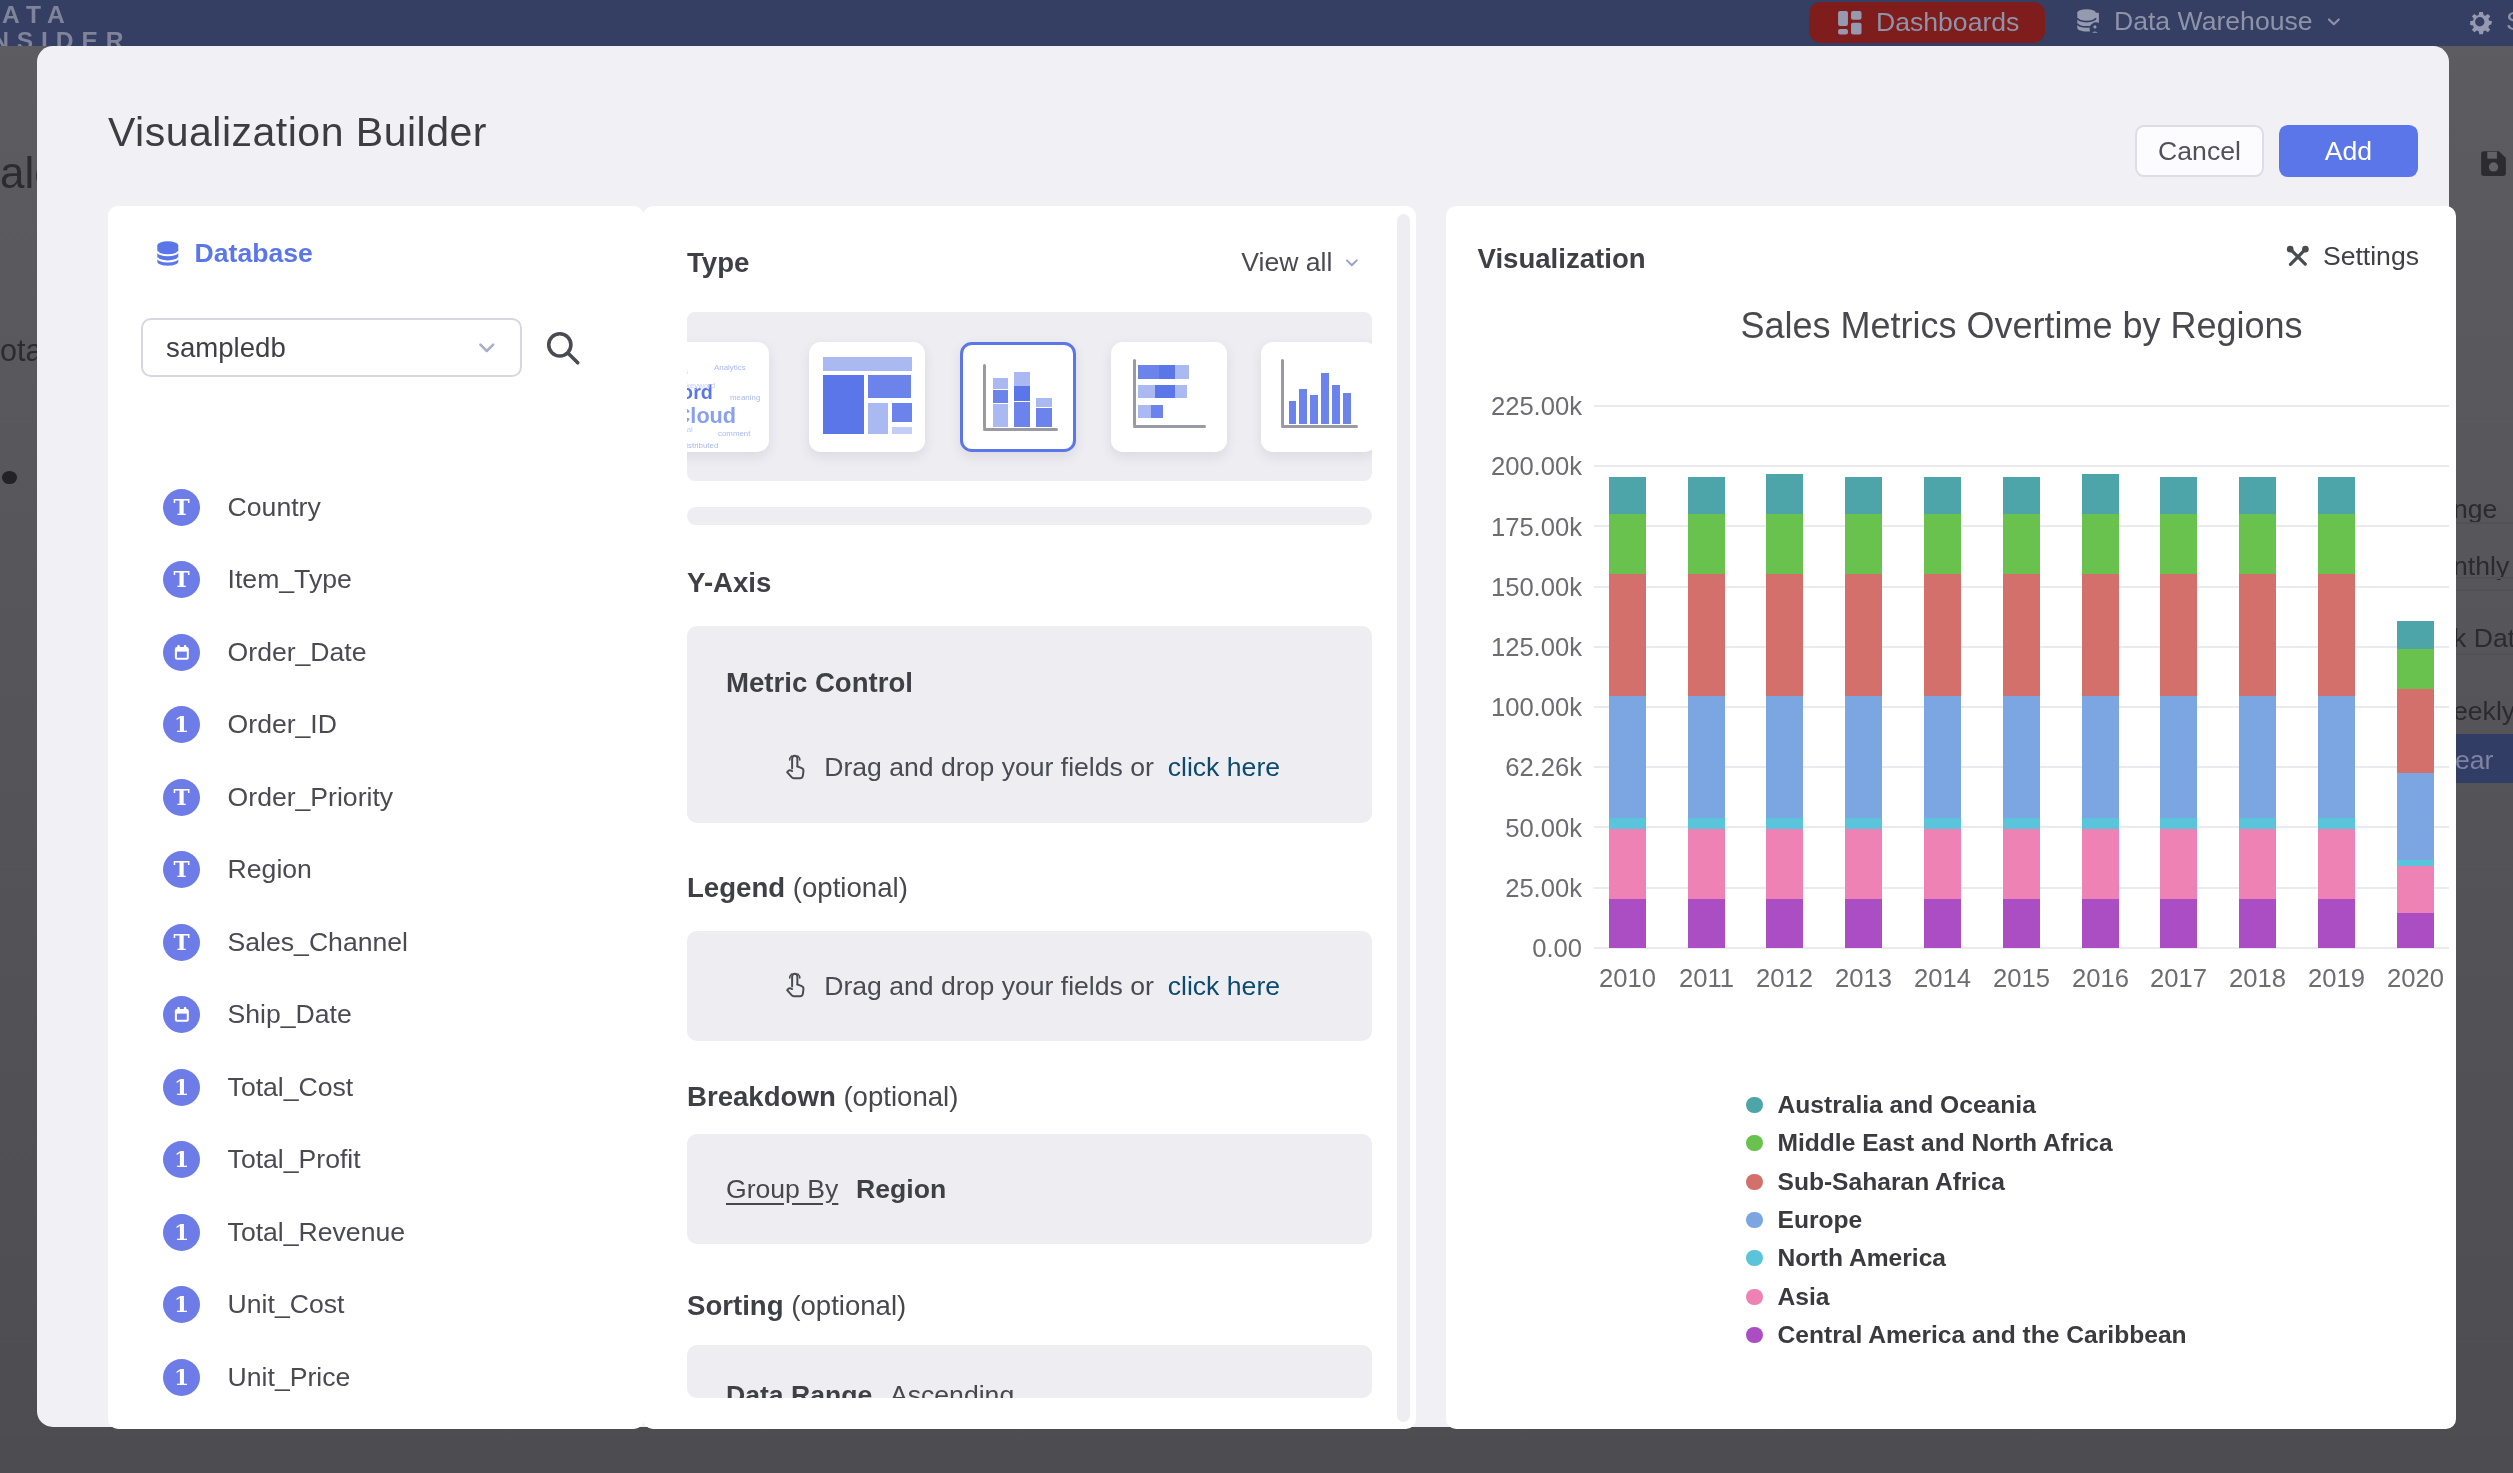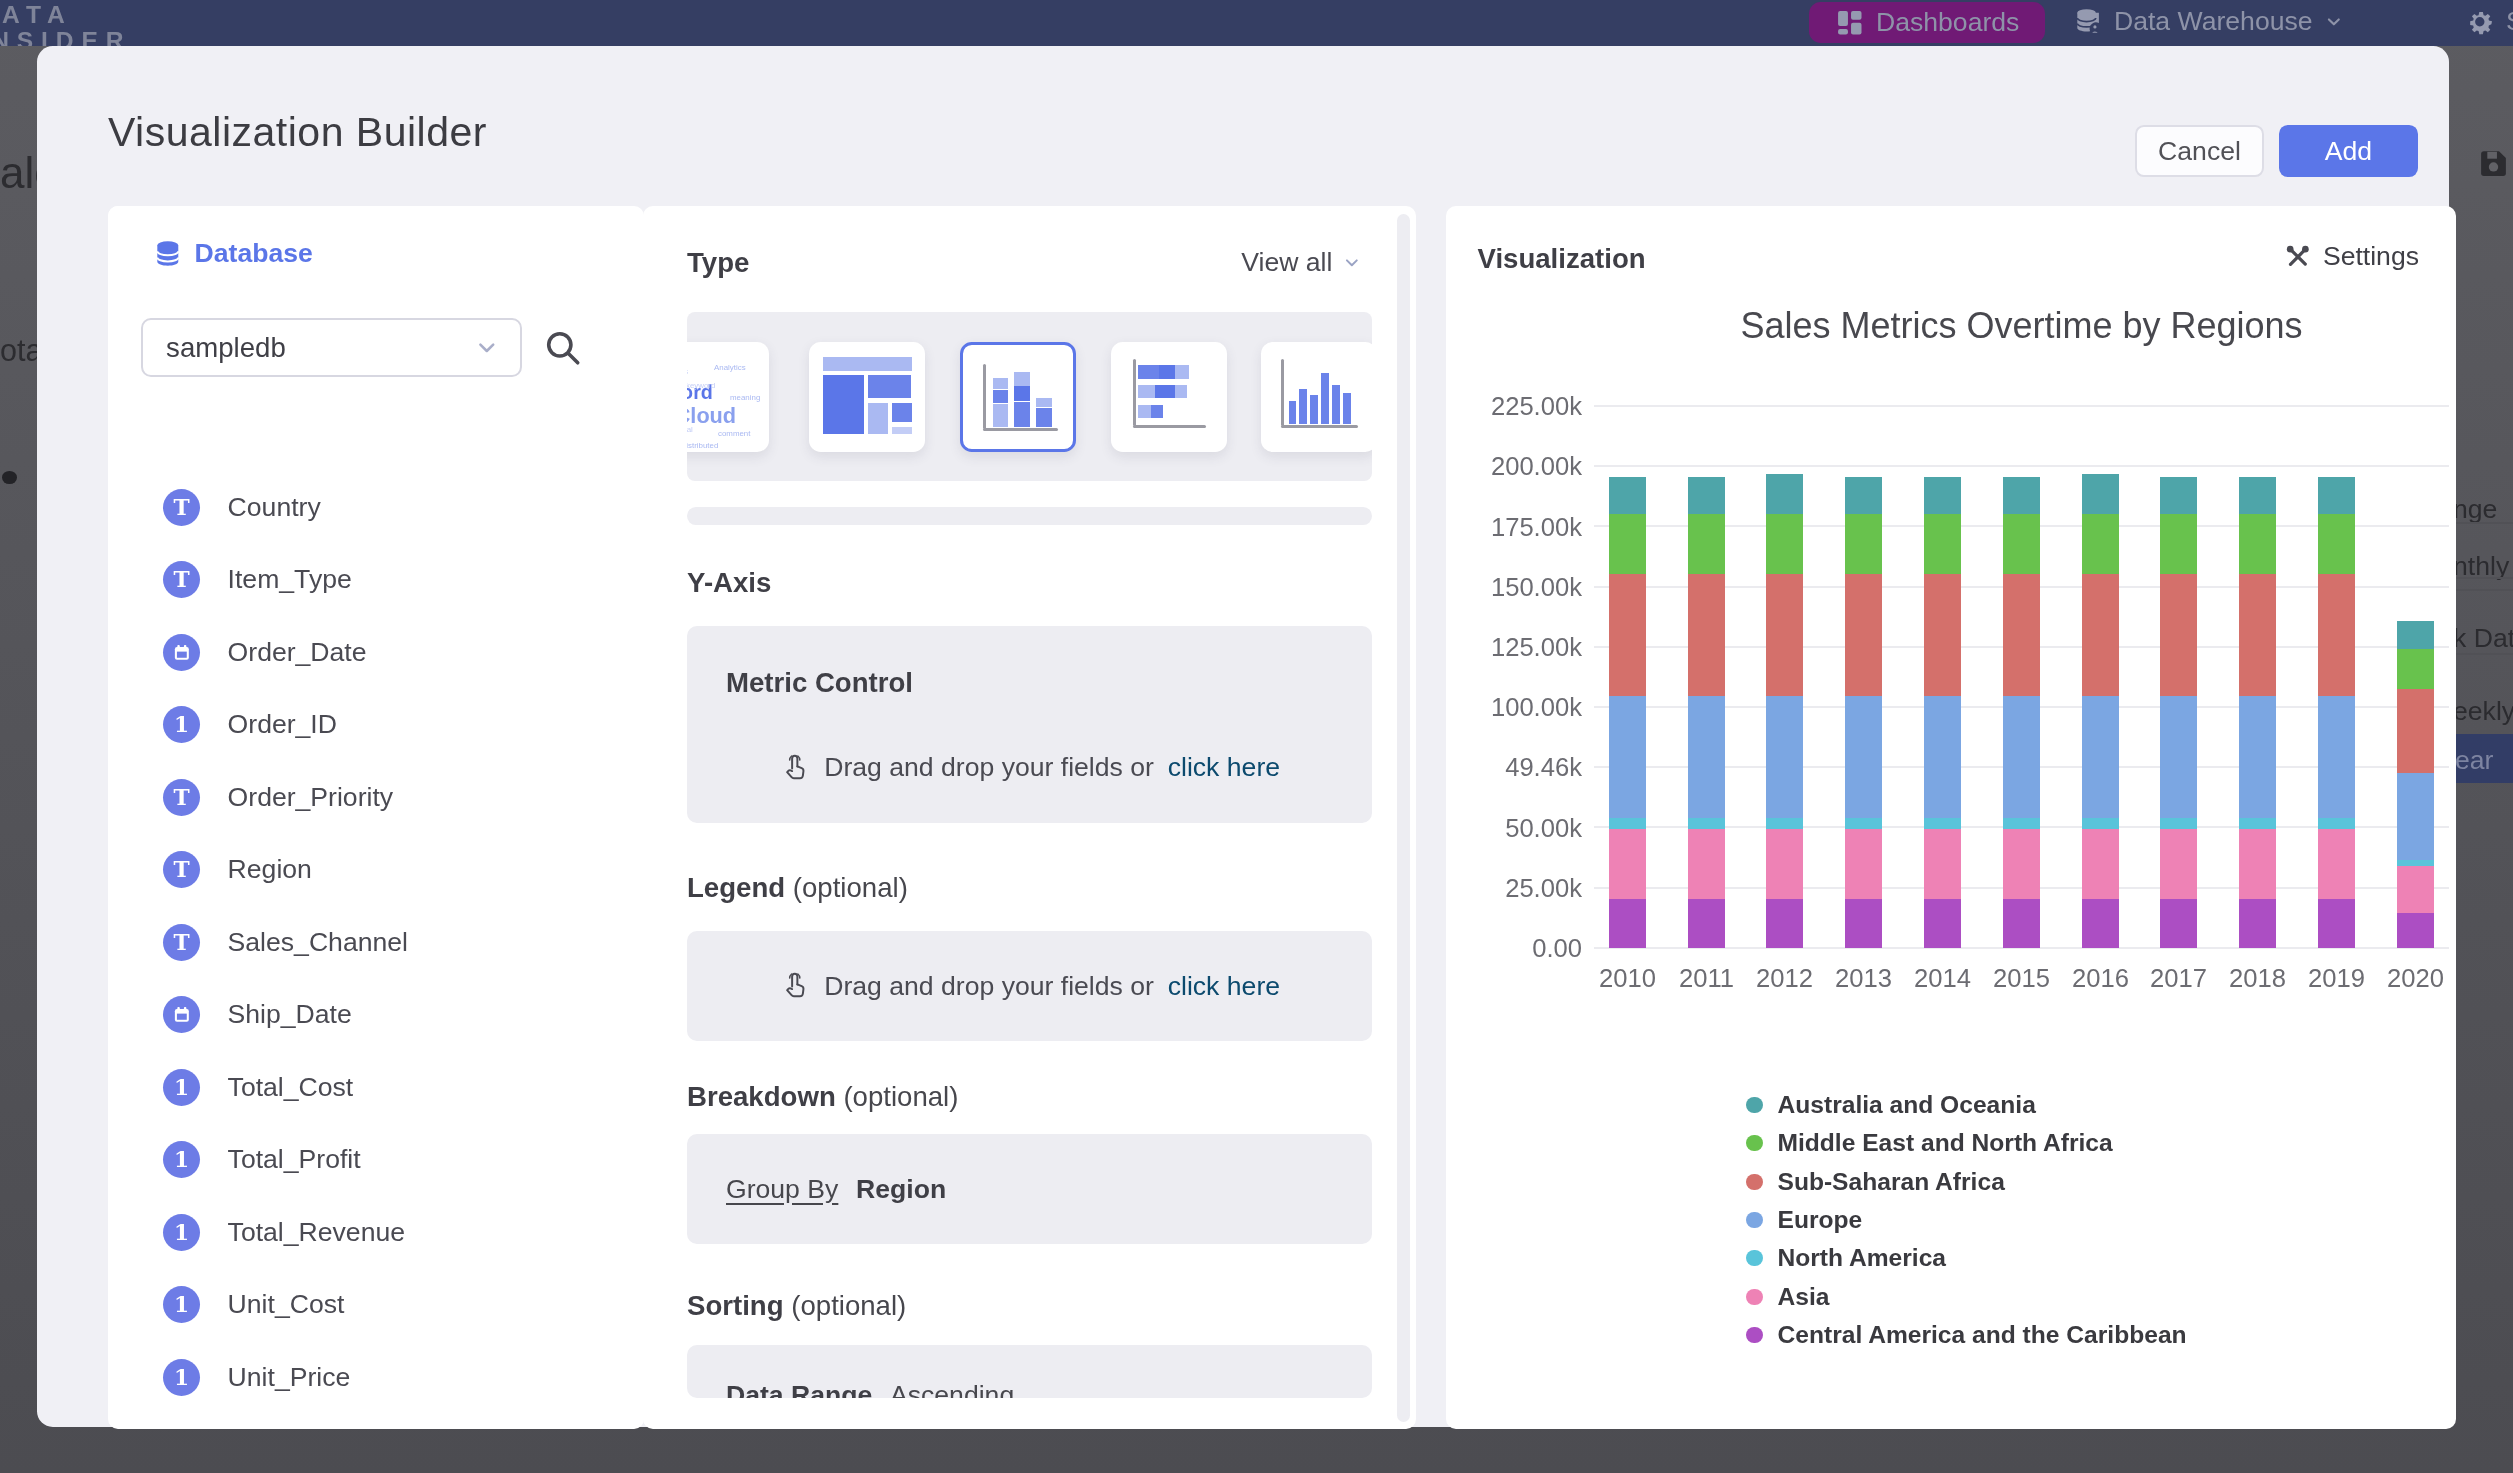--- a/index.html
+++ b/index.html
@@ -5,21 +5,21 @@
   * { margin:0; padding:0; box-sizing:border-box; }
   body { background:#333; }
   #screen {
     position:relative; width:2514px; height:1474px; overflow:hidden;
     font-family:"Liberation Sans", sans-serif; background:linear-gradient(#5c5c61,#4c4c51);
   }
   
   #topbar { position:absolute; left:0; top:0; width:2514px; height:46px; background:#353e63; overflow:hidden; }
   .brand { position:absolute; left:-23.6px; top:2px; color:#7f8499; font-weight:bold; font-size:24.6px; letter-spacing:7.9px; line-height:1.05; }
   .nav-item { position:absolute; top:0; height:43px; display:flex; align-items:center; gap:11.8px; color:#8e93a8; font-size:26.6px; padding:0 25.6px; }
-  .nav-item.pill { background:#701a75; border-radius:11.8px; height:41px; }
+  .nav-item.pill { background:#7f1d1d; border-radius:11.8px; height:41px; }
   .nav-icon { width:29.6px; height:29.6px; flex:0 0 auto; }
   .caret { width:19.7px; height:19.7px; }
   .frag-left-text { position:absolute; left:0; color:#2c2c30; overflow:hidden; white-space:nowrap; }
   .frag-dot { position:absolute; left:2px; top:471px; width:14.8px; height:12.8px; border-radius:50%; background:#232327; }
   .edge-right { position:absolute; left:2450px; top:46px; width:64px; height:1427px; overflow:hidden; }
   .menu-frag { position:absolute; left:3px; color:#2b2b2f; font-size:26.6px; white-space:nowrap; }
   .menu-divider { position:absolute; left:0; width:64px; height:2px; background:#515156; }
   .menu-selected { position:absolute; left:0; width:64px; height:49px; background:#323d66; }
   .menu-selected span { position:absolute; left:4.9px; top:10.8px; color:#7d84a1; font-size:26.6px; }
   
@@ -375,21 +375,21 @@
         <span>Settings</span>
       </div>
       <div id="chart-title">Sales Metrics Overtime by Regions</div>
       <div id="yticks">
           <div class="ytick" style="top: 186px;">225.00k</div>
           <div class="ytick" style="top: 246px;">200.00k</div>
           <div class="ytick" style="top: 307px;">175.00k</div>
           <div class="ytick" style="top: 367px;">150.00k</div>
           <div class="ytick" style="top: 427px;">125.00k</div>
           <div class="ytick" style="top: 487px;">100.00k</div>
-          <div class="ytick" style="top: 547px;">49.46k</div>
+          <div class="ytick" style="top: 547px;">62.26k</div>
           <div class="ytick" style="top: 608px;">50.00k</div>
           <div class="ytick" style="top: 668px;">25.00k</div>
           <div class="ytick" style="top: 728px;">0.00</div>
         </div>
       <div id="plot">
           <div class="gridline" style="top: -1px;"></div>
           <div class="gridline" style="top: 59px;"></div>
           <div class="gridline" style="top: 119px;"></div>
           <div class="gridline" style="top: 180px;"></div>
           <div class="gridline" style="top: 240px;"></div>

